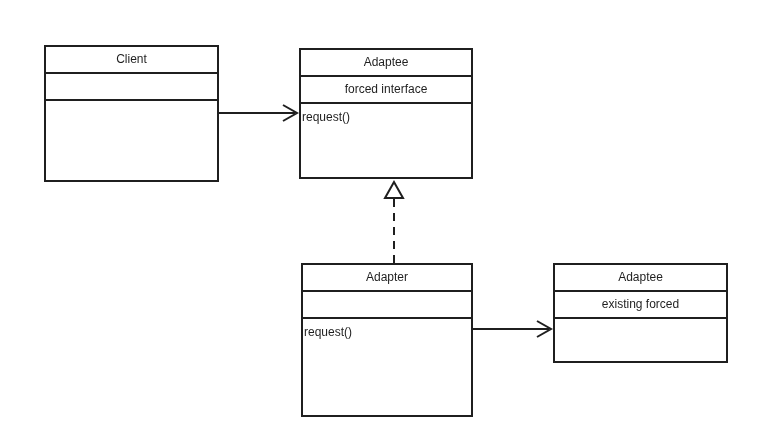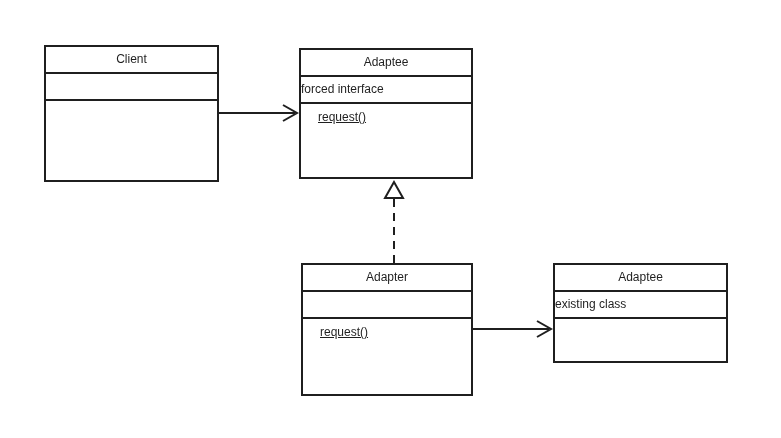--- a/index.html
+++ b/index.html
@@ -30,32 +30,32 @@
     border-bottom: 2px solid #1f1f1f;
   }
   .uml-class .title {
     height: 27px;
     line-height: 25px;
     text-align: center;
   }
   .uml-class .attrs {
     height: 27px;
     line-height: 25px;
+    text-align: center;
   }
   .uml-class .methods {
     flex: 1;
     border-bottom: none;
     text-align: left;
-    padding: 4px 4px 0 17px;
+    padding: 4px 4px 0 1px;
     line-height: 19px;
-    text-decoration: underline;
   }
   .class-client  { left: 44px;  top: 45px;  width: 175px; height: 137px; }
   .class-target  { left: 299px; top: 48px;  width: 174px; height: 131px; }
-  .class-adapter { left: 301px; top: 263px; width: 172px; height: 133px; }
+  .class-adapter { left: 301px; top: 263px; width: 172px; height: 154px; }
   .class-adaptee { left: 553px; top: 263px; width: 175px; height: 100px; }
   .arrow-layer {
     position: absolute;
     left: 0;
     top: 0;
     width: 781px;
     height: 438px;
     pointer-events: none;
   }
   .arrow-layer line, .arrow-layer polyline {
@@ -87,21 +87,21 @@
   </div>
 
   <div class="uml-class class-adapter">
     <div class="compartment title">Adapter</div>
     <div class="compartment attrs"></div>
     <div class="compartment methods">request()</div>
   </div>
 
   <div class="uml-class class-adaptee">
     <div class="compartment title">Adaptee</div>
-    <div class="compartment attrs">existing class</div>
+    <div class="compartment attrs">existing forced</div>
   </div>
 
   <svg class="arrow-layer" width="781" height="438" viewBox="0 0 781 438">
 
     <g>
       <line x1="219" y1="113" x2="295" y2="113"></line>
       <polyline points="283,105 297,113 283,121"></polyline>
     </g>
 
     <g>

